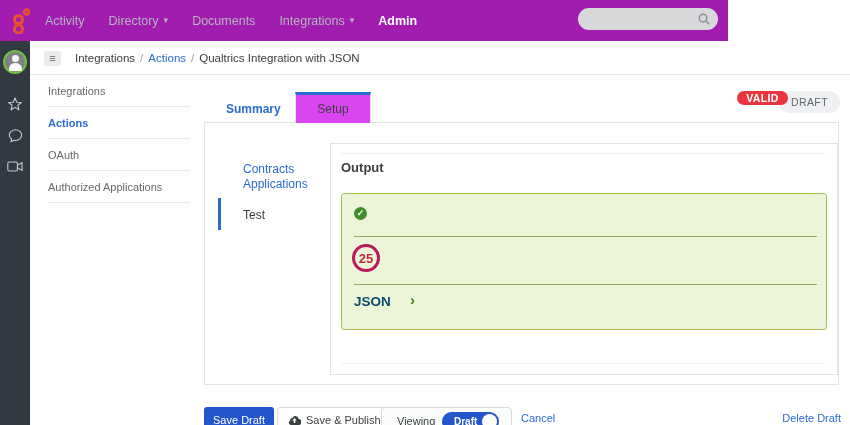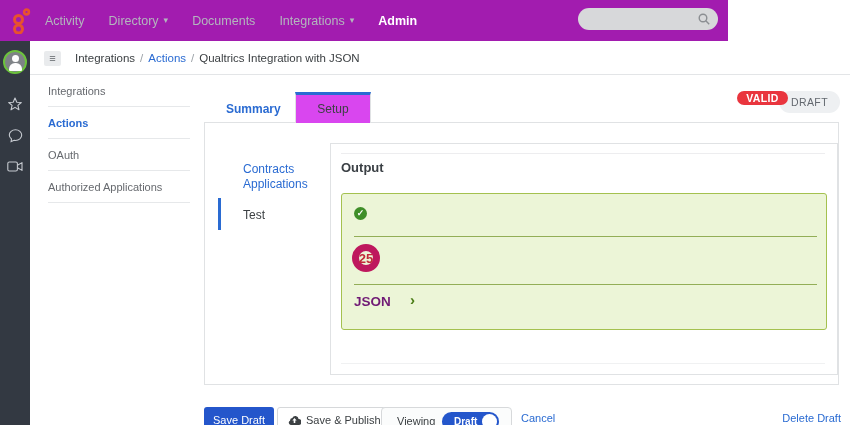--- a/index.html
+++ b/index.html
@@ -66,23 +66,23 @@
   .panel-topline { position:absolute; left:10px; right:12px; top:9px; height:1px; background:#ededef; }
   .panel-bottomline { position:absolute; left:10px; right:12px; top:219px; height:1px; background:#f0f1f2; }
   .output-h { position:absolute; left:10px; top:16px; font-size:13px; font-weight:bold; color:#3b4045; }
 
   .resultbox { position:absolute; left:10px; top:49px; width:486px; height:137px; background:#ecf5d7; border:1px solid #a4c14f; border-radius:3px; }
   .check { position:absolute; left:12px; top:13px; width:13px; height:13px; border-radius:50%; background:#3f8e28;
     color:#fff; font-size:9px; line-height:13px; text-align:center; font-weight:bold; }
   .success { position:absolute; left:31px; top:13px; font-size:12px; font-weight:bold; color:#4f8c1d; }
   .rdiv { position:absolute; left:12px; right:9px; height:1px; background:#93ae57; }
   .d1 { top:42px; } .d2 { top:90px; }
-  .stamp { position:absolute; left:10px; top:50px; width:28px; height:28px; border:7px solid #be185d; border-radius:50%;
+  .stamp { position:absolute; left:10px; top:50px; width:28px; height:28px; border:3px solid #be185d; border-radius:50%;
     color:#c2293a; font-size:13px; font-weight:bold; display:flex; align-items:center; justify-content:center; }
-  .jsonlabel { position:absolute; left:12px; top:100px; font-size:13.5px; font-weight:bold; color:#701a75; cursor:pointer; }
+  .jsonlabel { position:absolute; left:12px; top:100px; font-size:13.5px; font-weight:bold; color:#0c4a6e; cursor:pointer; }
   .jsonchev { position:absolute; left:68px; top:97px; font-size:15px; font-weight:bold; color:#4a7c15; cursor:pointer; }
 
   
   .btn-save { position:absolute; left:204px; top:407px; height:26px; padding:0 9px; background:#2456cb; color:#fff;
     border:none; border-radius:3px; font-size:11px; font-family:inherit; cursor:pointer; }
   .btn-publish { position:absolute; left:277px; top:407px; height:26px; padding:0 10px; background:#fff; color:#3c4043;
     border:1px solid #d6d8da; border-radius:3px; font-size:11px; font-family:inherit; cursor:pointer;
     display:flex; align-items:center; gap:5px; }
   .viewgroup { position:absolute; left:381px; top:407px; width:131px; height:30px; background:#fbfcfc; border:1px solid #d7d9db; border-radius:4px; }
   .viewlabel { position:absolute; left:15px; top:7px; font-size:11px; color:#3c4043; }

